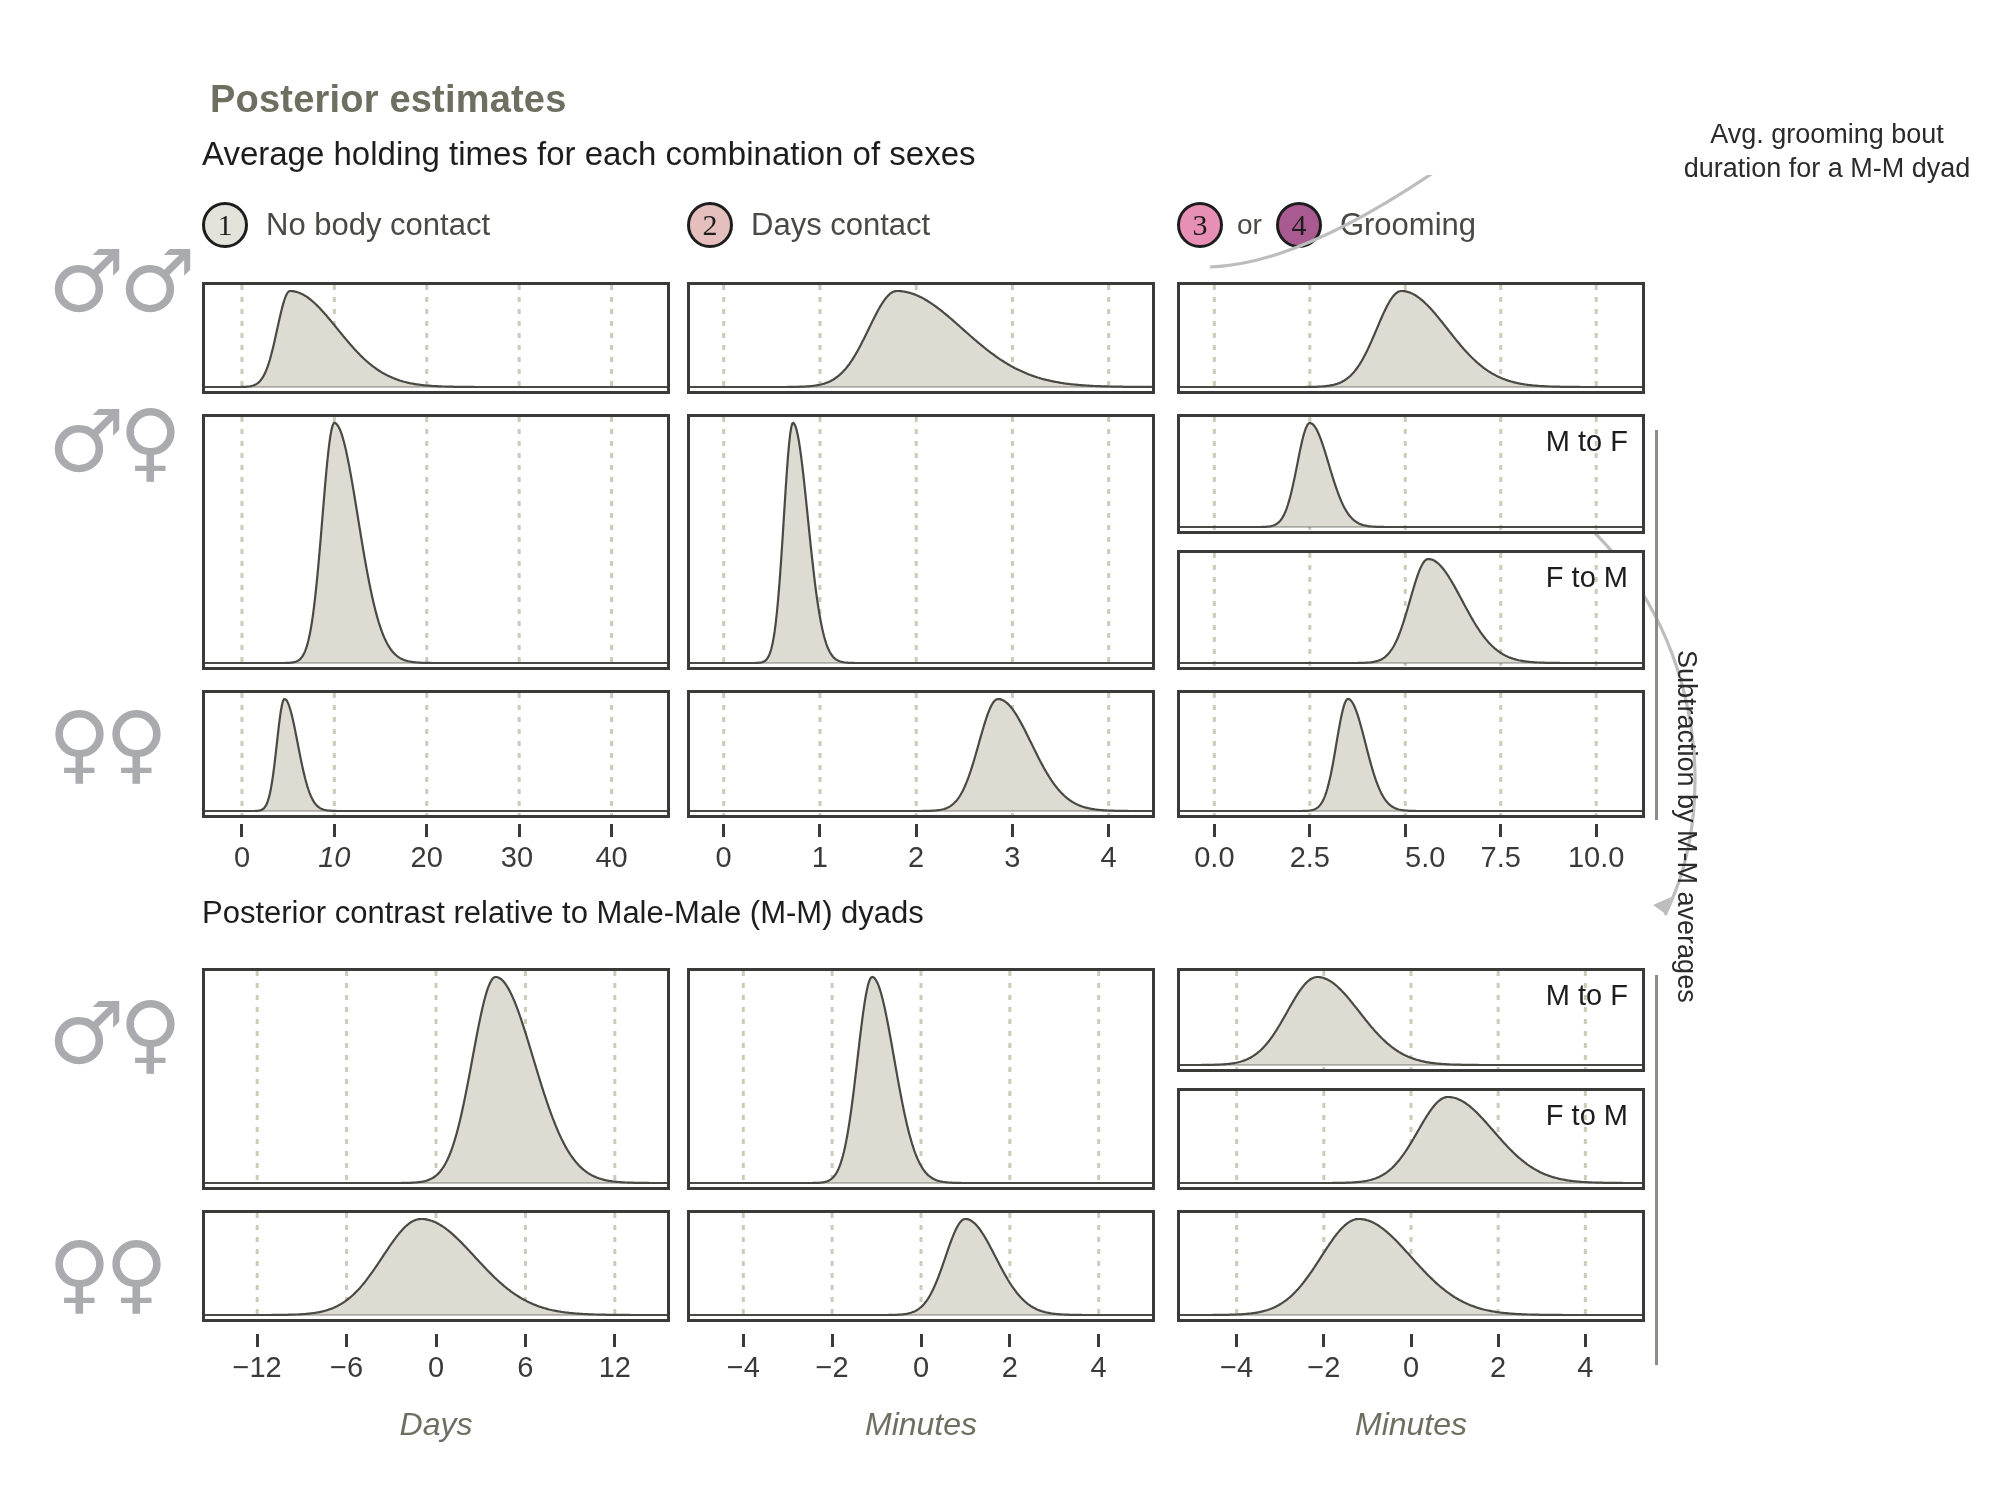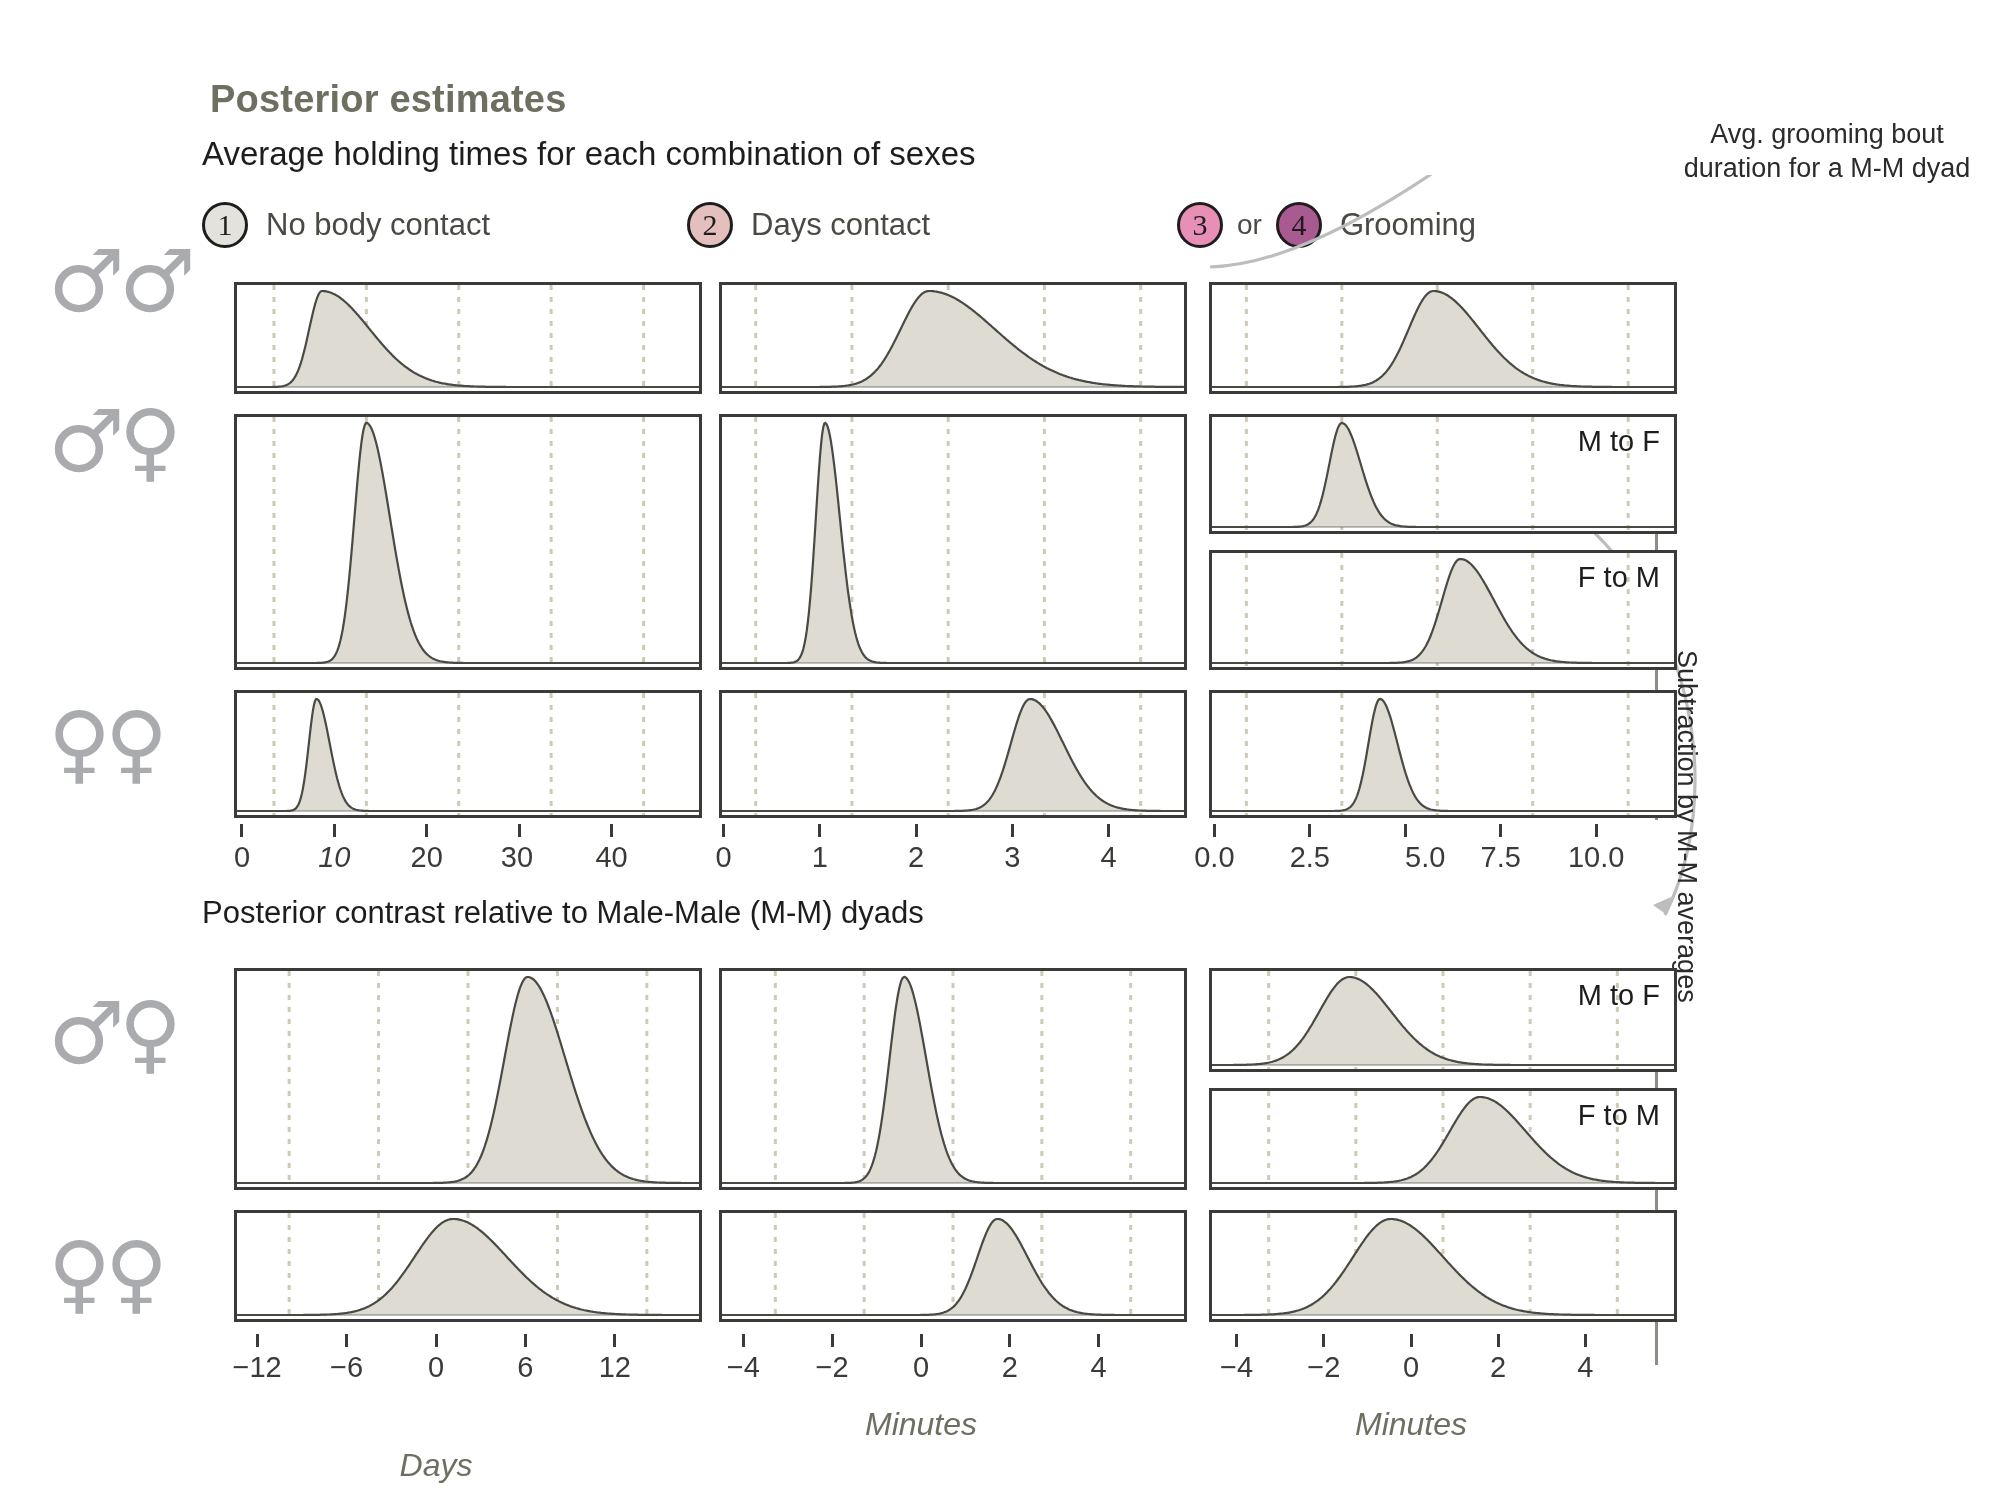--- a/index.html
+++ b/index.html
@@ -21,21 +21,21 @@
          font-family:"Liberation Serif",serif;font-size:30px;color:#1d1d1d;
          box-sizing:border-box;}
   .legend-label{font-size:31px;color:#4a4a45;margin-left:18px;}
   .or-text{font-size:28px;color:#4a4a45;margin:0 14px;}
 
   
   .sexsym{color:#a9abae;font-size:86px;line-height:1;letter-spacing:-6px;
           font-family:"DejaVu Sans", sans-serif;white-space:nowrap;}
 
   
-  .panel{border:3px solid #3a3a38;background:#fff;box-sizing:border-box;overflow:hidden;margin-left:32px;}
+  .panel{border:3px solid #3a3a38;background:#fff;box-sizing:border-box;overflow:hidden;}
   .panel svg{display:block;}
   .grid-line{stroke:#cfc9b8;stroke-width:3;stroke-dasharray:5 7;}
   .dens-fill{fill:#dedcd2;}
   .dens-stroke{fill:none;stroke:#4a4a45;stroke-width:2.2;}
   .baseline{stroke:#4a4a45;stroke-width:2;}
 
   .panel-tag{position:absolute;right:14px;top:8px;font-size:29px;color:#1d1d1d;}
 
   
   .axis{position:absolute;height:60px;}
@@ -356,21 +356,21 @@
       <div class="ticklabel" style="left: 55.1613px;">−12</div>
       <div class="tick" style="left: 143.081px;"></div>
       <div class="ticklabel" style="left: 144.581px;">−6</div>
       <div class="tick" style="left: 232.5px;"></div>
       <div class="ticklabel" style="left: 234px;">0</div>
       <div class="tick" style="left: 321.919px;"></div>
       <div class="ticklabel" style="left: 323.419px;">6</div>
       <div class="tick" style="left: 411.339px;"></div>
       <div class="ticklabel" style="left: 412.839px;">12</div>
     </div>
-    <div class="axis-title" style="left: 436px; top: 1406px; margin-top: 41px;">Days</div>
+    <div class="axis-title" style="left: 436px; top: 1406px;">Days</div>
     <div class="axis" style="left: 687px; top: 1334px; width: 468px;">
       <div class="tick" style="left: 54.8077px;"></div>
       <div class="ticklabel" style="left: 56.3077px;">−4</div>
       <div class="tick" style="left: 143.654px;"></div>
       <div class="ticklabel" style="left: 145.154px;">−2</div>
       <div class="tick" style="left: 232.5px;"></div>
       <div class="ticklabel" style="left: 234px;">0</div>
       <div class="tick" style="left: 321.346px;"></div>
       <div class="ticklabel" style="left: 322.846px;">2</div>
       <div class="tick" style="left: 410.192px;"></div>

